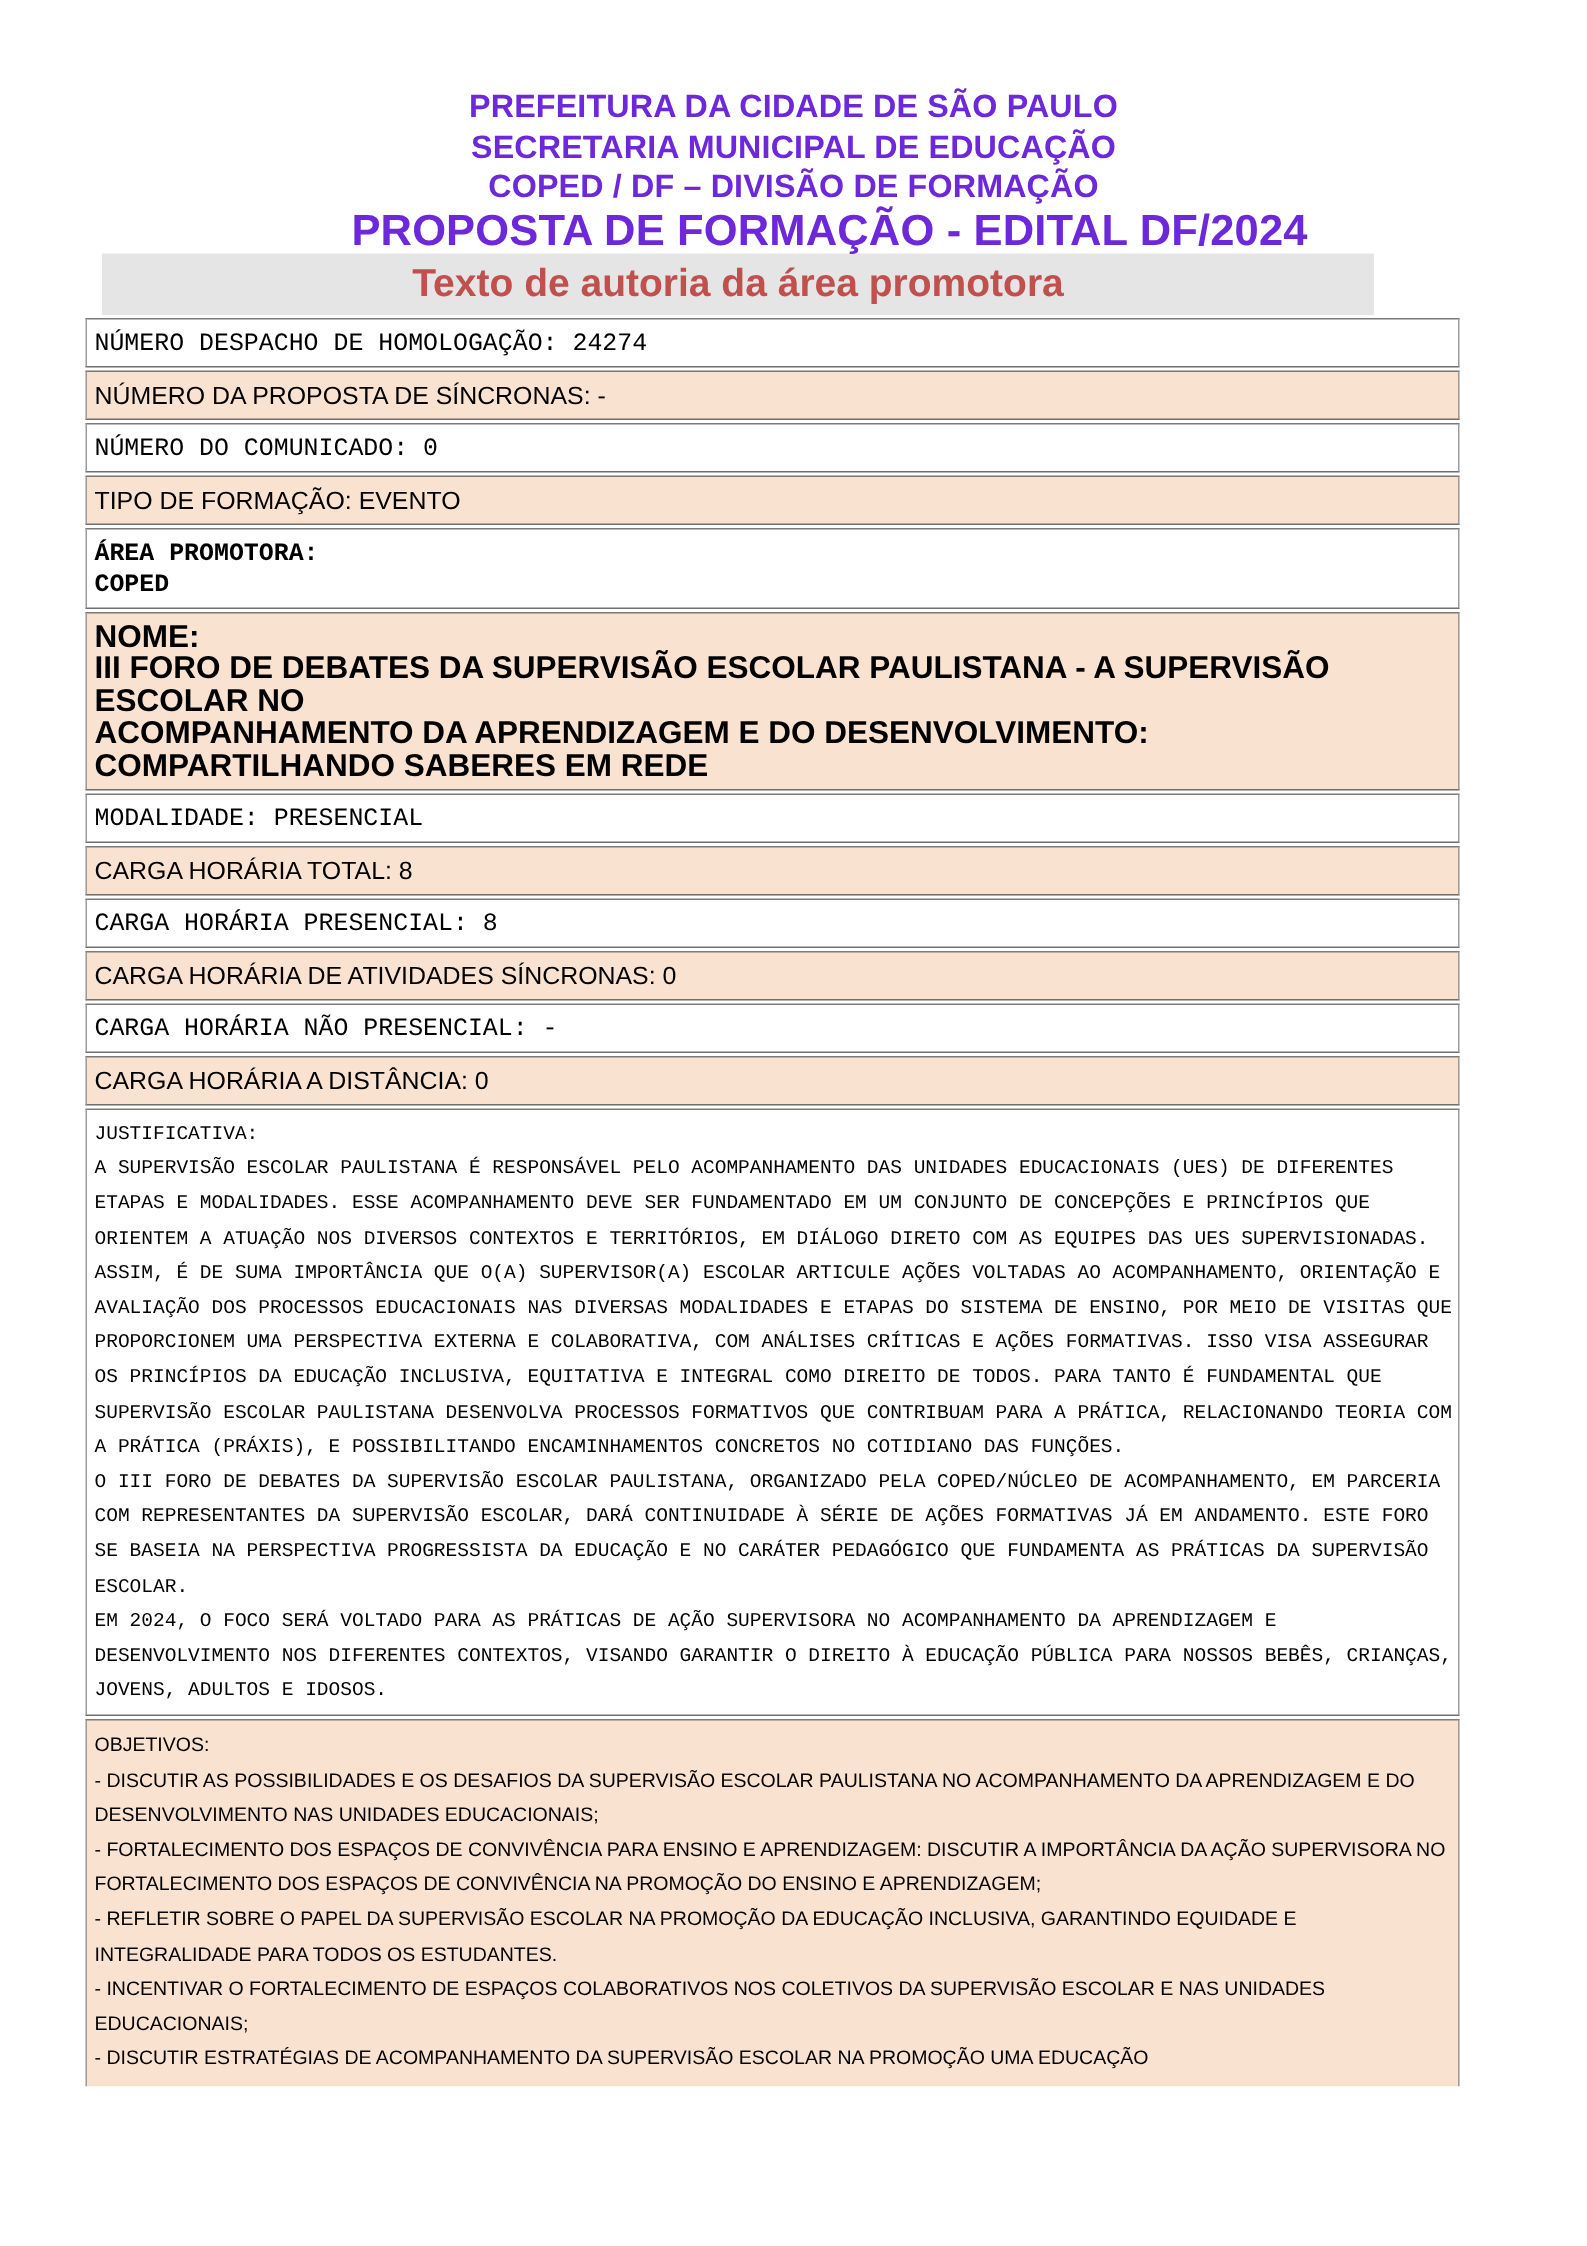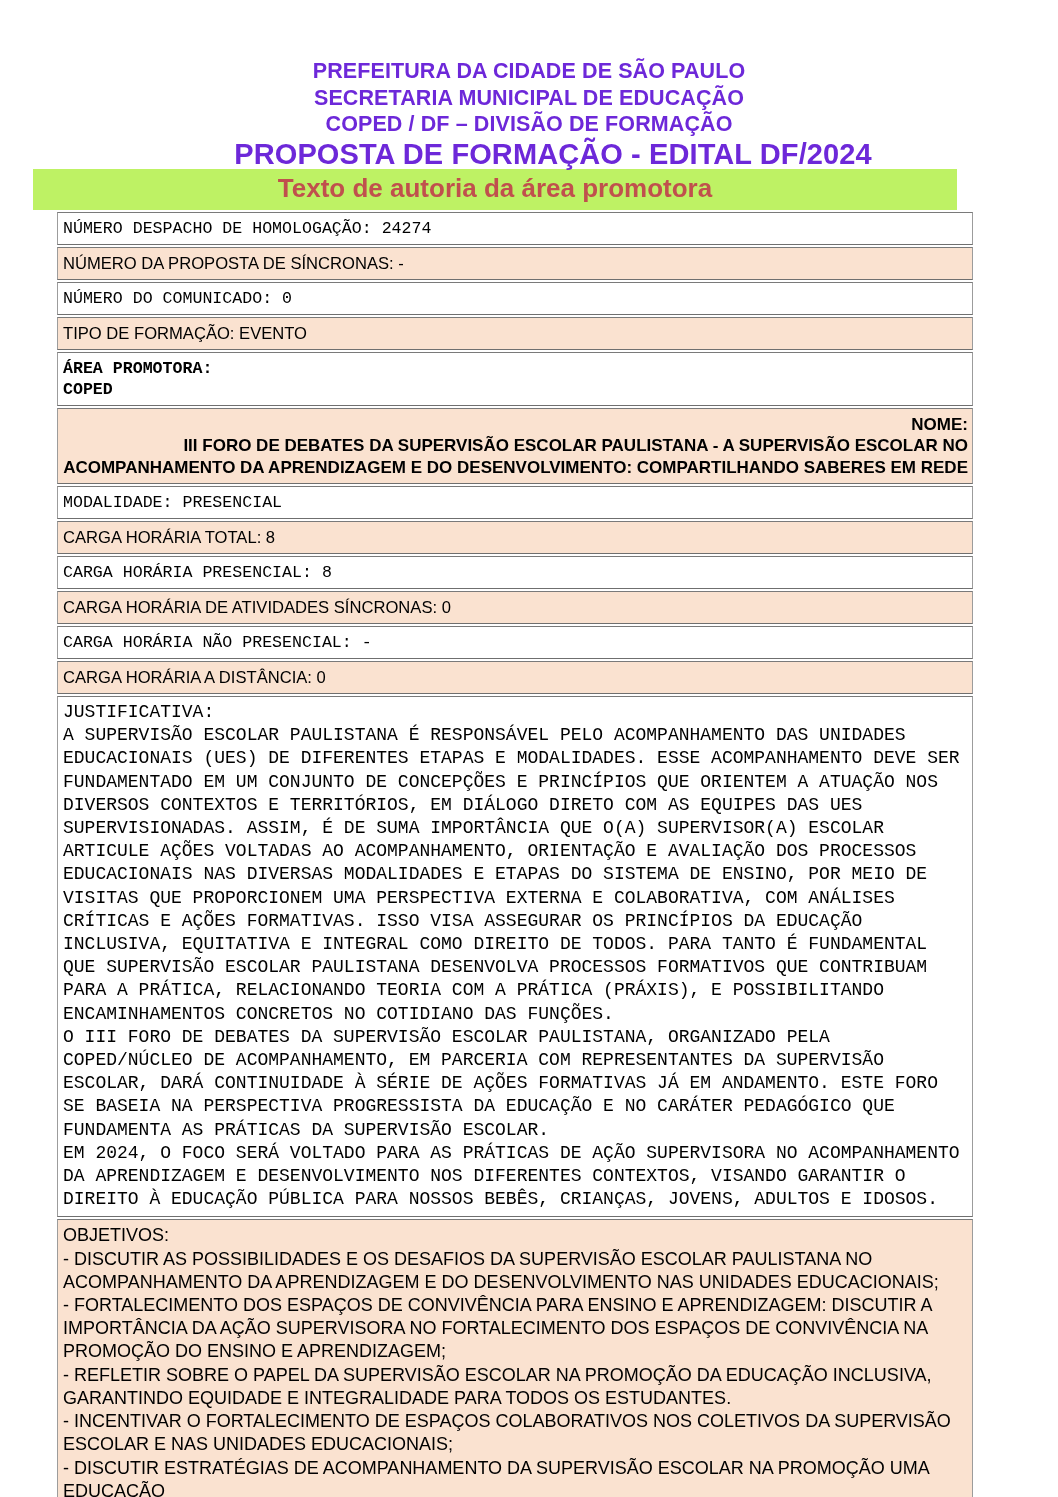--- a/index.html
+++ b/index.html
@@ -37,23 +37,23 @@
     white-space: nowrap;
   }
   .doc-header .hline-4 {
     font-size: 29px;
     line-height: 30px;
     padding-top: 1px;
     padding-left: 48px;
   }
 
   .banner-row {
-    width: 924px;
-    margin-left: 33px;
-    background: #bef264;
+    width: 848px;
+    margin-left: 68px;
+    background: #e5e5e5;
     text-align: center;
     padding: 3px 0 6px 0;
     box-sizing: border-box;
   }
   .banner-row .banner-text {
     color: #C0504D;
     font-size: 26px;
     font-weight: bold;
     line-height: 32px;
   }
@@ -73,32 +73,31 @@
   .row.peach { background: #FAE2D0; }
   .row.white { background: #ffffff; font-family: Liberation Mono, monospace; }
   .row.bold { font-weight: bold; }
 
   .row .line { display: block; white-space: nowrap; }
   .row .para { display: block; }
 
   .row.block-text {
     padding: 4px 4px 5px 5px;
     line-height: 23.2px;
-    font-size: 18px;
+    font-size: 13px;
   }
   .row.block-text .para {
     white-space: pre-wrap;
     word-break: normal;
   }
 
   .row.nome-row {
     font-weight: bold;
-    font-size: 17px;
+    font-size: 21px;
     line-height: 21.5px;
-    text-align: right;
   }
   .row.nome-row .line { white-space: normal; }
 
   .row.last-clipped {
     border-bottom: none;
     margin-bottom: 0;
     padding-bottom: 8px;
   }
 
   .spacer-bottom {

